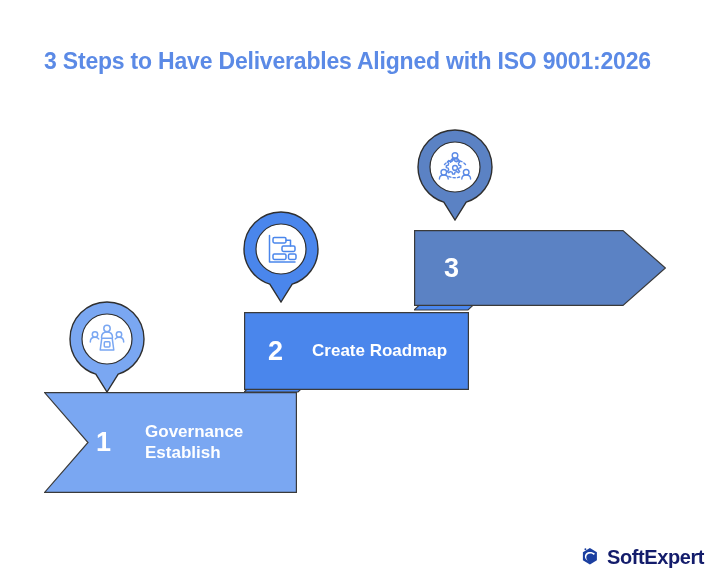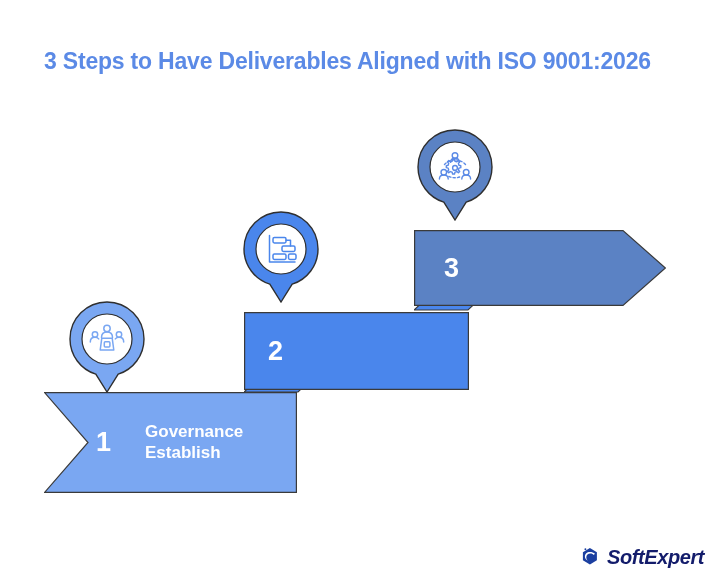--- a/index.html
+++ b/index.html
@@ -98,21 +98,20 @@
     display: flex;
     align-items: center;
   }
   #logo-text {
     font-size: 20px;
     font-weight: bold;
     color: #131c6b;
     letter-spacing: -0.4px;
     margin-left: 6px;
     white-space: nowrap;
-    font-style: italic;
   }
 </style>
 </head>
 <body>
 
 <div id="canvas">
 
   <div id="page-title">3 Steps to Have Deliverables Aligned with ISO 9001:2026</div>
 
   <svg class="fold" style="left:244px; top:376px; width:72px; height:22px;" viewBox="0 0 72 22">
@@ -135,20 +134,21 @@
   <svg class="fold" style="left:414px; top:294px; width:72px; height:22px;" viewBox="0 0 72 22">
     <polygon points="0,16 54,16 70,1 16,1" fill="#4a86ec" stroke="#3a3a3a" stroke-width="1.1"></polygon>
   </svg>
 
   <div class="banner" id="banner-2">
     <svg class="banner-body" viewBox="0 0 225 78" preserveAspectRatio="none">
       <polygon points="0.6,0.6 224.4,0.6 224.4,77.4 0.6,77.4" fill="#4a86ec" stroke="#3a3a3a" stroke-width="1.2" stroke-linejoin="miter"></polygon>
     </svg>
     <div class="banner-label">
       <span class="step-num">2</span>
+      <span class="step-text">Create Roadmap</span>
     </div>
   </div>
 
   <div class="banner" id="banner-3">
     <svg class="banner-body" viewBox="0 0 252 76" preserveAspectRatio="none">
       <polygon points="0.6,0.6 209,0.6 251.4,38 209,75.4 0.6,75.4" fill="#5b82c4" stroke="#3a3a3a" stroke-width="1.2" stroke-linejoin="miter"></polygon>
     </svg>
     <div class="banner-label">
       <span class="step-num">3</span>
     </div>

